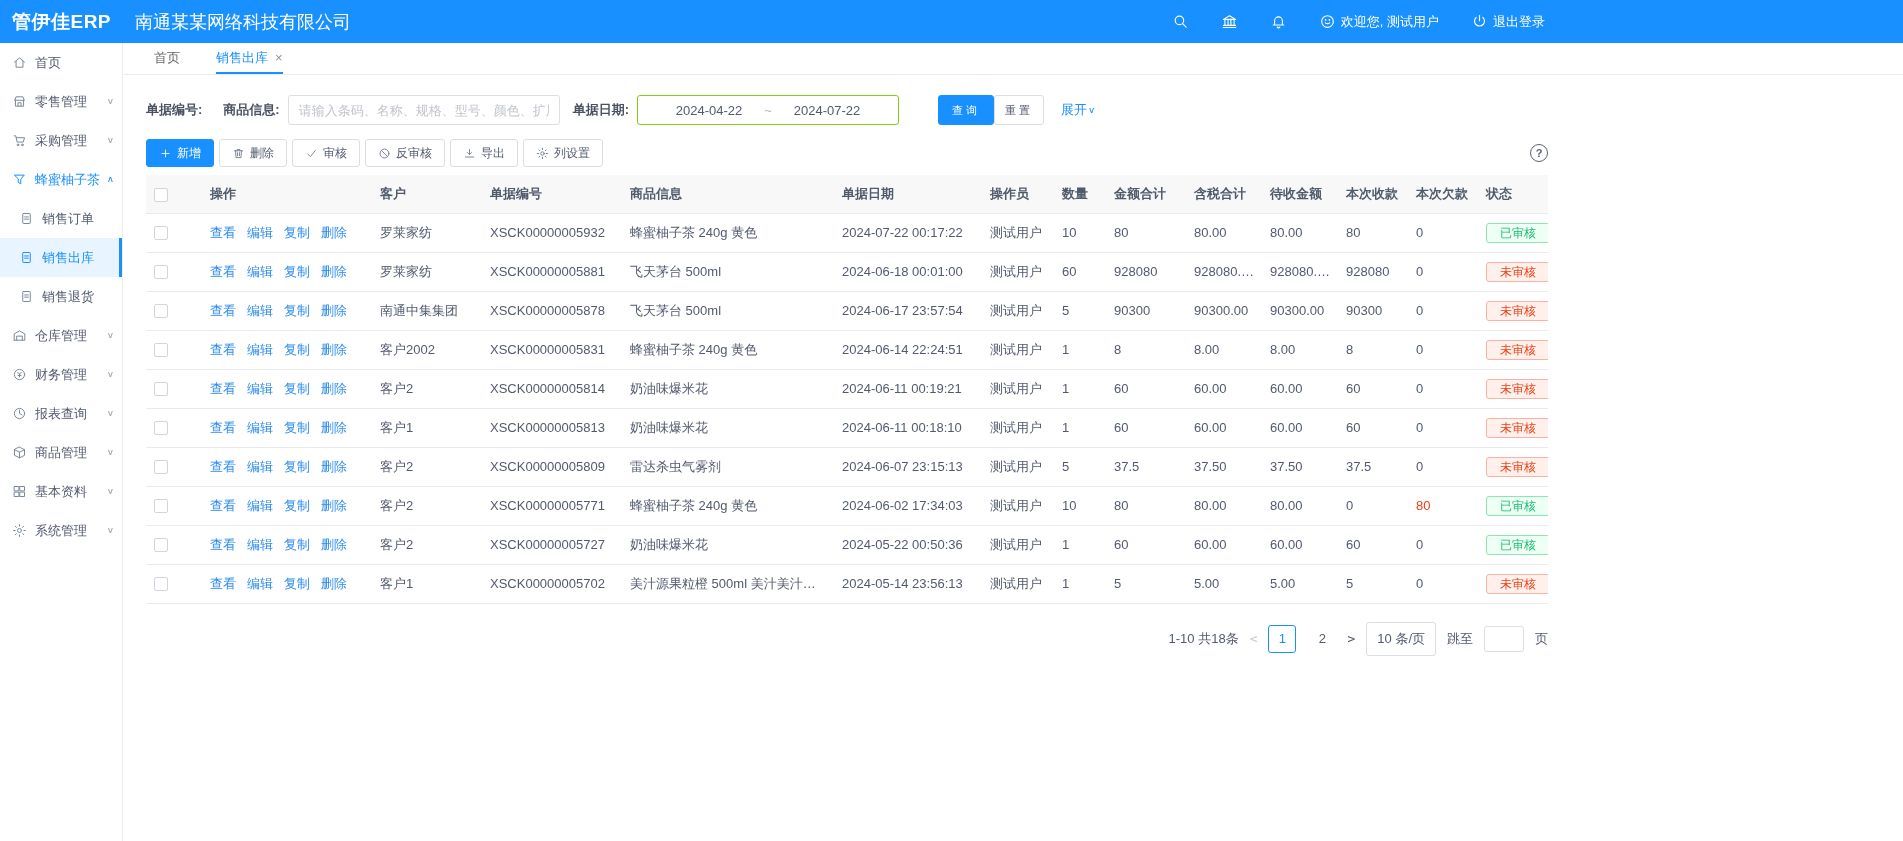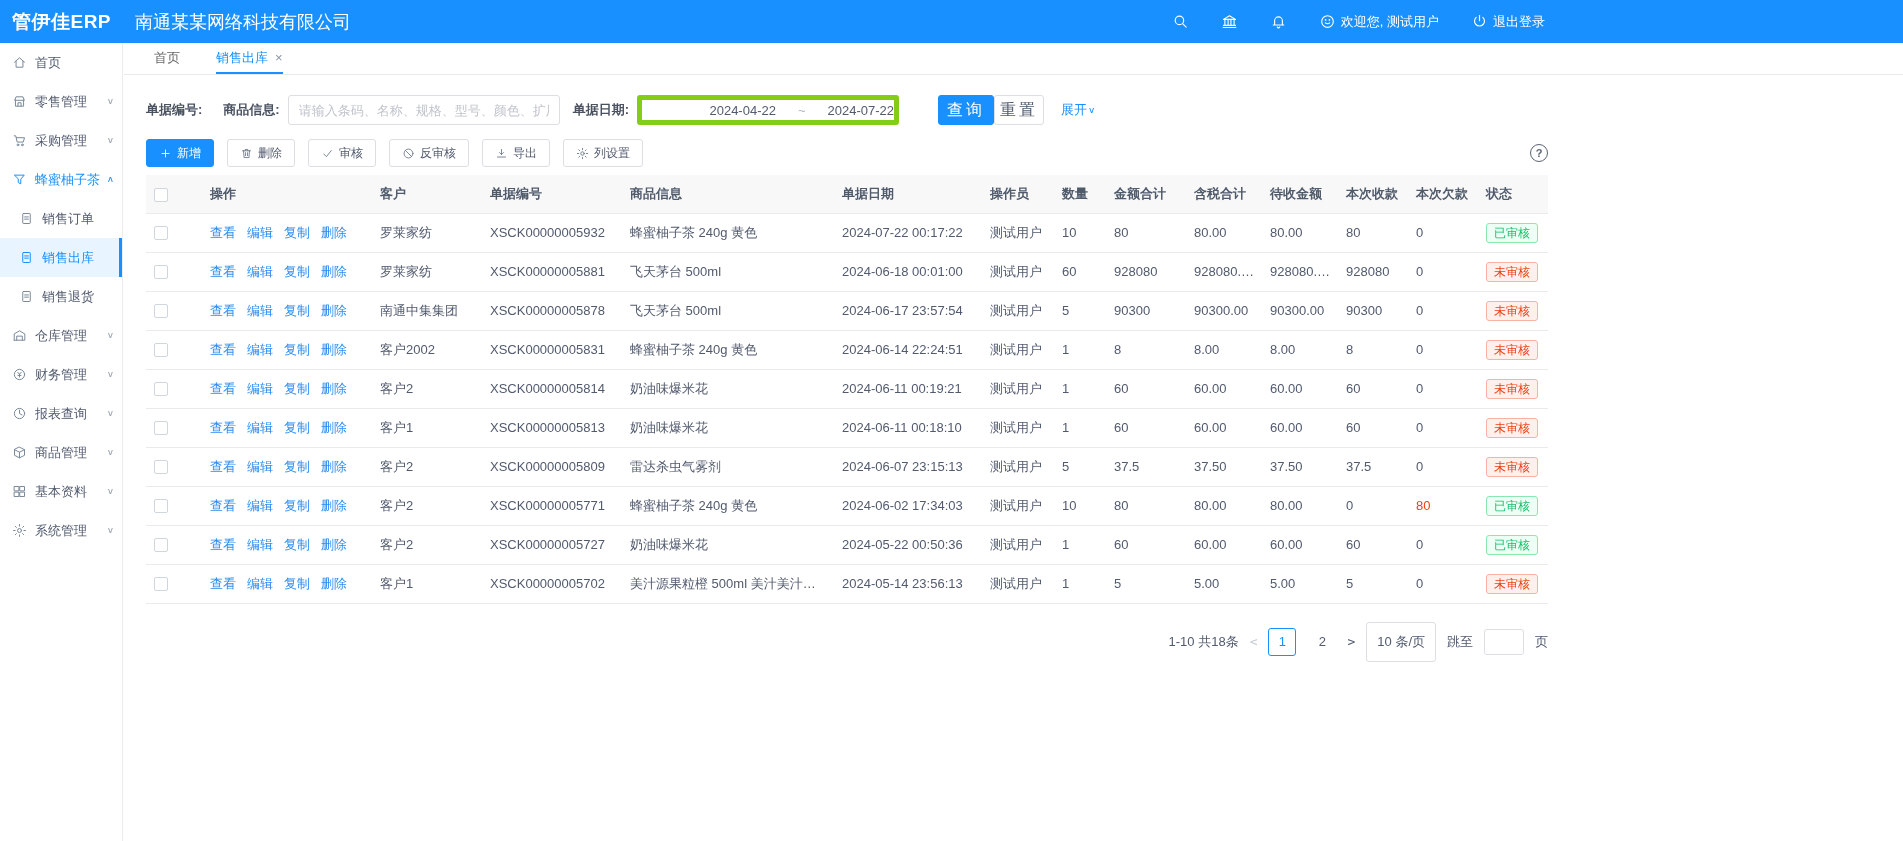--- a/index.html
+++ b/index.html
@@ -33,56 +33,56 @@
   .tab { display:flex; align-items:center; font-size:13px; color:#666; cursor:pointer; border-bottom:2px solid transparent; }
   .tab.active { color:#1890ff; border-bottom-color:#1890ff; }
   .tab .close { margin-left:7px; color:#8a94a6; font-size:13px; }
 
   
   .filters { display:flex; align-items:center; margin:20px 0 0 22px; }
   .f-group { display:flex; align-items:center; margin-right:13px; }
   .f-label { font-weight:bold; color:#4a5261; margin-right:8px; white-space:nowrap; }
   .f-input { width:272px; height:30px; border:1px solid #dcdee2; border-radius:3px; padding:0 10px; font-size:13px; color:#515a6e; outline:none; font-family:inherit; }
   .f-input::placeholder { color:#c0c4cc; }
-  .daterange { width:262px; height:30px; border:5px solid #84cc16; border-radius:3px; display:flex; align-items:center; justify-content:flex-end; gap:22px; color:#515a6e; background:#fff; }
-  .btn { height:30px; border-radius:3px; font-size:16px; display:inline-flex; align-items:center; justify-content:center; cursor:pointer; font-family:Liberation Serif, serif; }
+  .daterange { width:262px; height:30px; border:1px solid #84cc16; border-radius:3px; display:flex; align-items:center; justify-content:center; gap:22px; color:#515a6e; background:#fff; }
+  .btn { height:30px; border-radius:3px; font-size:11px; display:inline-flex; align-items:center; justify-content:center; cursor:pointer; font-family:Liberation Serif, serif; }
   .btn-primary { background:#1890ff; border:1px solid #1890ff; color:#fff; width:56px; margin-left:26px; letter-spacing:3px; }
   .btn-plain { background:#fff; border:1px solid #dcdee2; color:#515a6e; width:50px; margin-left:0; letter-spacing:3px; }
   .expand-link { color:#1890ff; margin-left:17px; cursor:pointer; display:inline-flex; align-items:center; gap:1px; }
   .expand-link .chev { font-size:10px; transform:scaleY(.85); }
 
   
-  .toolbar { position:relative; width:1402px; display:flex; align-items:center; gap:13px; margin:14px 0 0 22px; }
+  .toolbar { position:relative; width:1402px; display:flex; align-items:center; gap:5px; margin:14px 0 0 22px; }
   .tbtn { height:28px; border:1px solid #dcdee2; background:#fff; border-radius:3px; padding:0 12px; display:inline-flex; align-items:center; gap:5px; font-size:12px; color:#515a6e; cursor:pointer; font-family:inherit; }
   .tbtn .icon { width:13px; height:13px; color:#6b7687; }
   .tbtn.primary { background:#1890ff; border-color:#1890ff; color:#fff; }
   .tbtn.primary .icon { color:#fff; }
   .help-circle { position:absolute; right:0; top:5px; width:18px; height:18px; border:1px solid #5a6472; border-radius:50%; color:#5a6472; font-size:11px; font-weight:bold; display:flex; align-items:center; justify-content:center; cursor:pointer; }
 
   
   table { width:1402px; border-collapse:collapse; table-layout:fixed; margin:8px 0 0 22px; font-size:13px; }
   thead th { background:#f8f8f9; height:38px; font-weight:bold; color:#4f5a6b; text-align:left; padding:0 8px; border-bottom:1px solid #e8eaec; white-space:nowrap; }
   thead th.center, td.center { text-align:left; }
   tbody td { height:39px; border-bottom:1px solid #e8eaec; padding:0 8px; color:#515a6e; white-space:nowrap; overflow:hidden; text-overflow:ellipsis; }
   .checkbox { width:14px; height:14px; border:1px solid #cfd6de; border-radius:2px; background:#fff; display:inline-block; vertical-align:middle; cursor:pointer; }
   .op { color:#2d8cf0; cursor:pointer; margin-right:11px; text-decoration:none; }
   .op:last-child { margin-right:0; }
-  .badge { display:inline-block; font-size:12px; line-height:18px; padding:0 7px; border-radius:3px; border:1px solid; }
+  .badge { display:inline-block; font-size:12px; line-height:18px; padding:0 13px; border-radius:3px; border:1px solid; }
   .badge.green { color:#19be6b; border-color:#8ce6b0; background:#eefff5; }
   .badge.red { color:#ed4014; border-color:#f7b2a5; background:#fff0ec; }
   td .red-text { color:#ed4014; }
 
   
   .pagination { width:1402px; margin:18px 0 0 22px; display:flex; justify-content:flex-end; align-items:center; gap:11px; color:#515a6e; font-size:13px; }
   .page-arrow { cursor:pointer; color:#515a6e; font-family:"DejaVu Sans Mono",monospace; }
   .page-arrow.disabled { color:#c5ccd6; }
   .pages { display:flex; align-items:center; gap:12px; }
   .page-btn { min-width:28px; height:28px; padding:0 6px; display:flex; align-items:center; justify-content:center; cursor:pointer; border-radius:3px; }
   .page-btn.active { border:1px solid #1890ff; color:#1890ff; background:#fff; }
-  .page-size { height:40px; border:1px solid #dcdee2; border-radius:3px; padding:0 10px; display:flex; align-items:center; cursor:pointer; background:#fff; }
+  .page-size { height:34px; border:1px solid #dcdee2; border-radius:3px; padding:0 10px; display:flex; align-items:center; cursor:pointer; background:#fff; }
   .jump-input { width:40px; height:26px; border:1px solid #dcdee2; border-radius:3px; outline:none; padding:0 4px; font-family:inherit; font-size:13px; }
 </style>
 </head>
 <body>
 
 <div class="topbar">
   <div class="logo">管伊佳ERP</div>
   <div class="company">南通某某网络科技有限公司</div>
   <div class="topbar-right">
     <span class="icon">

